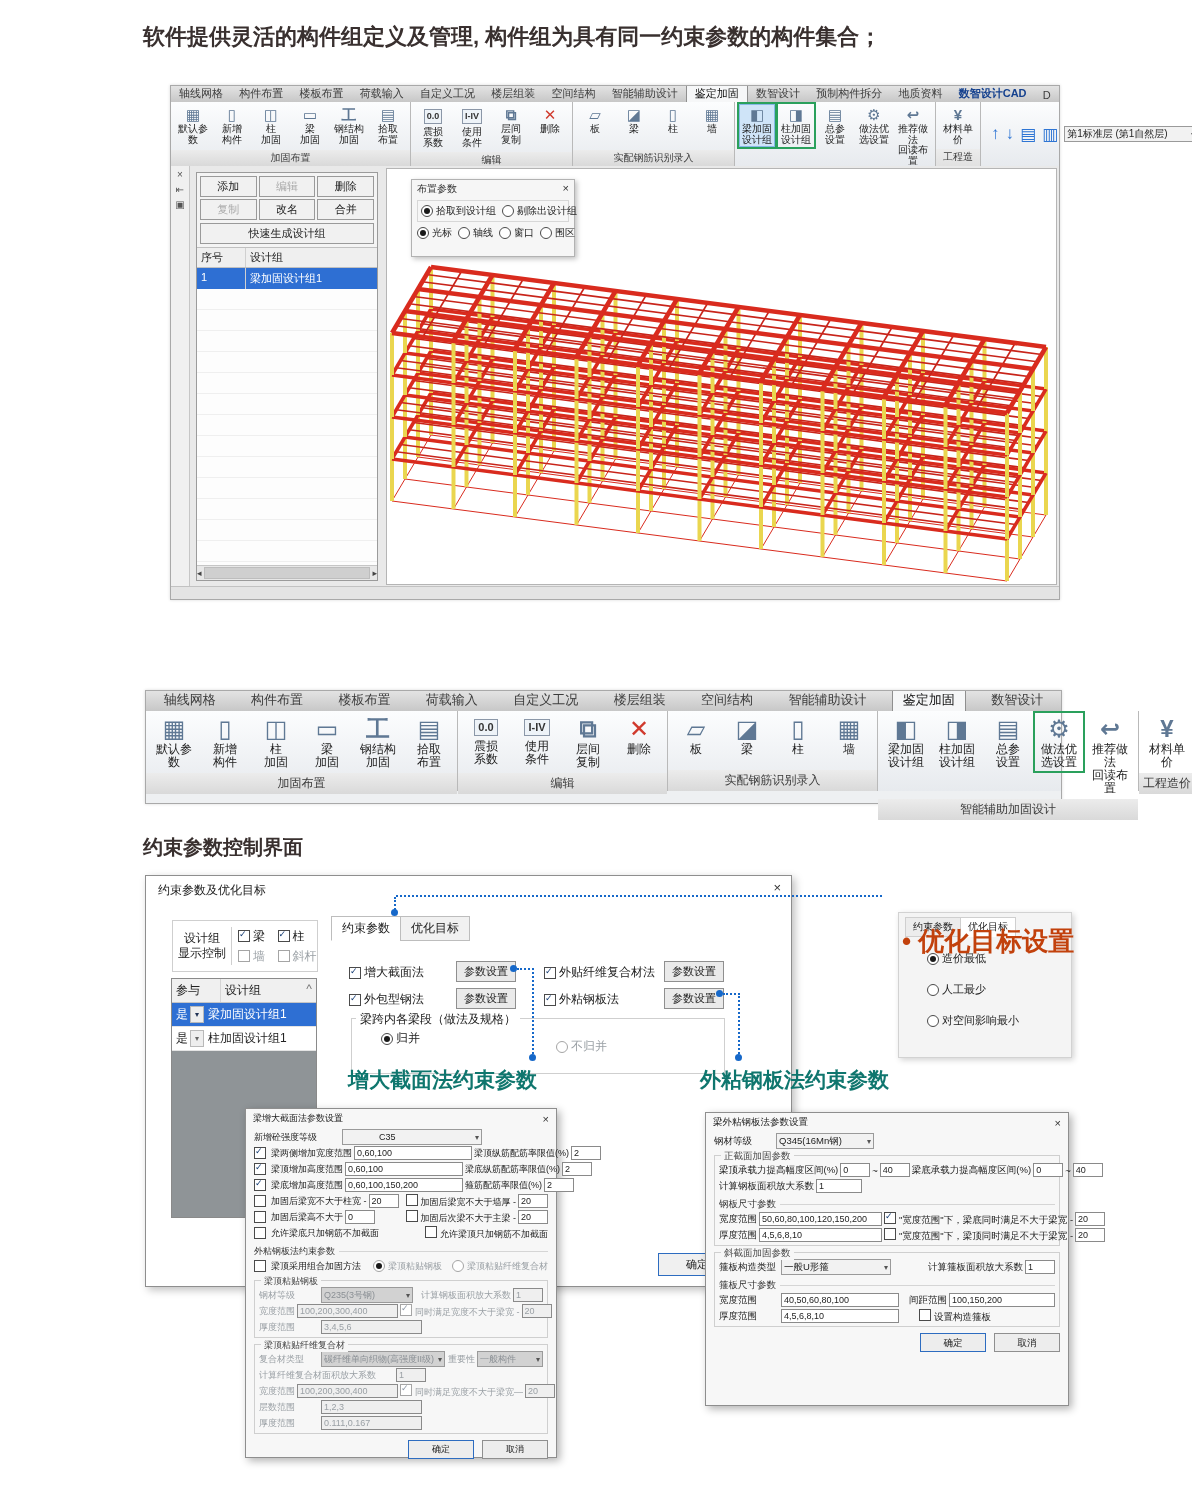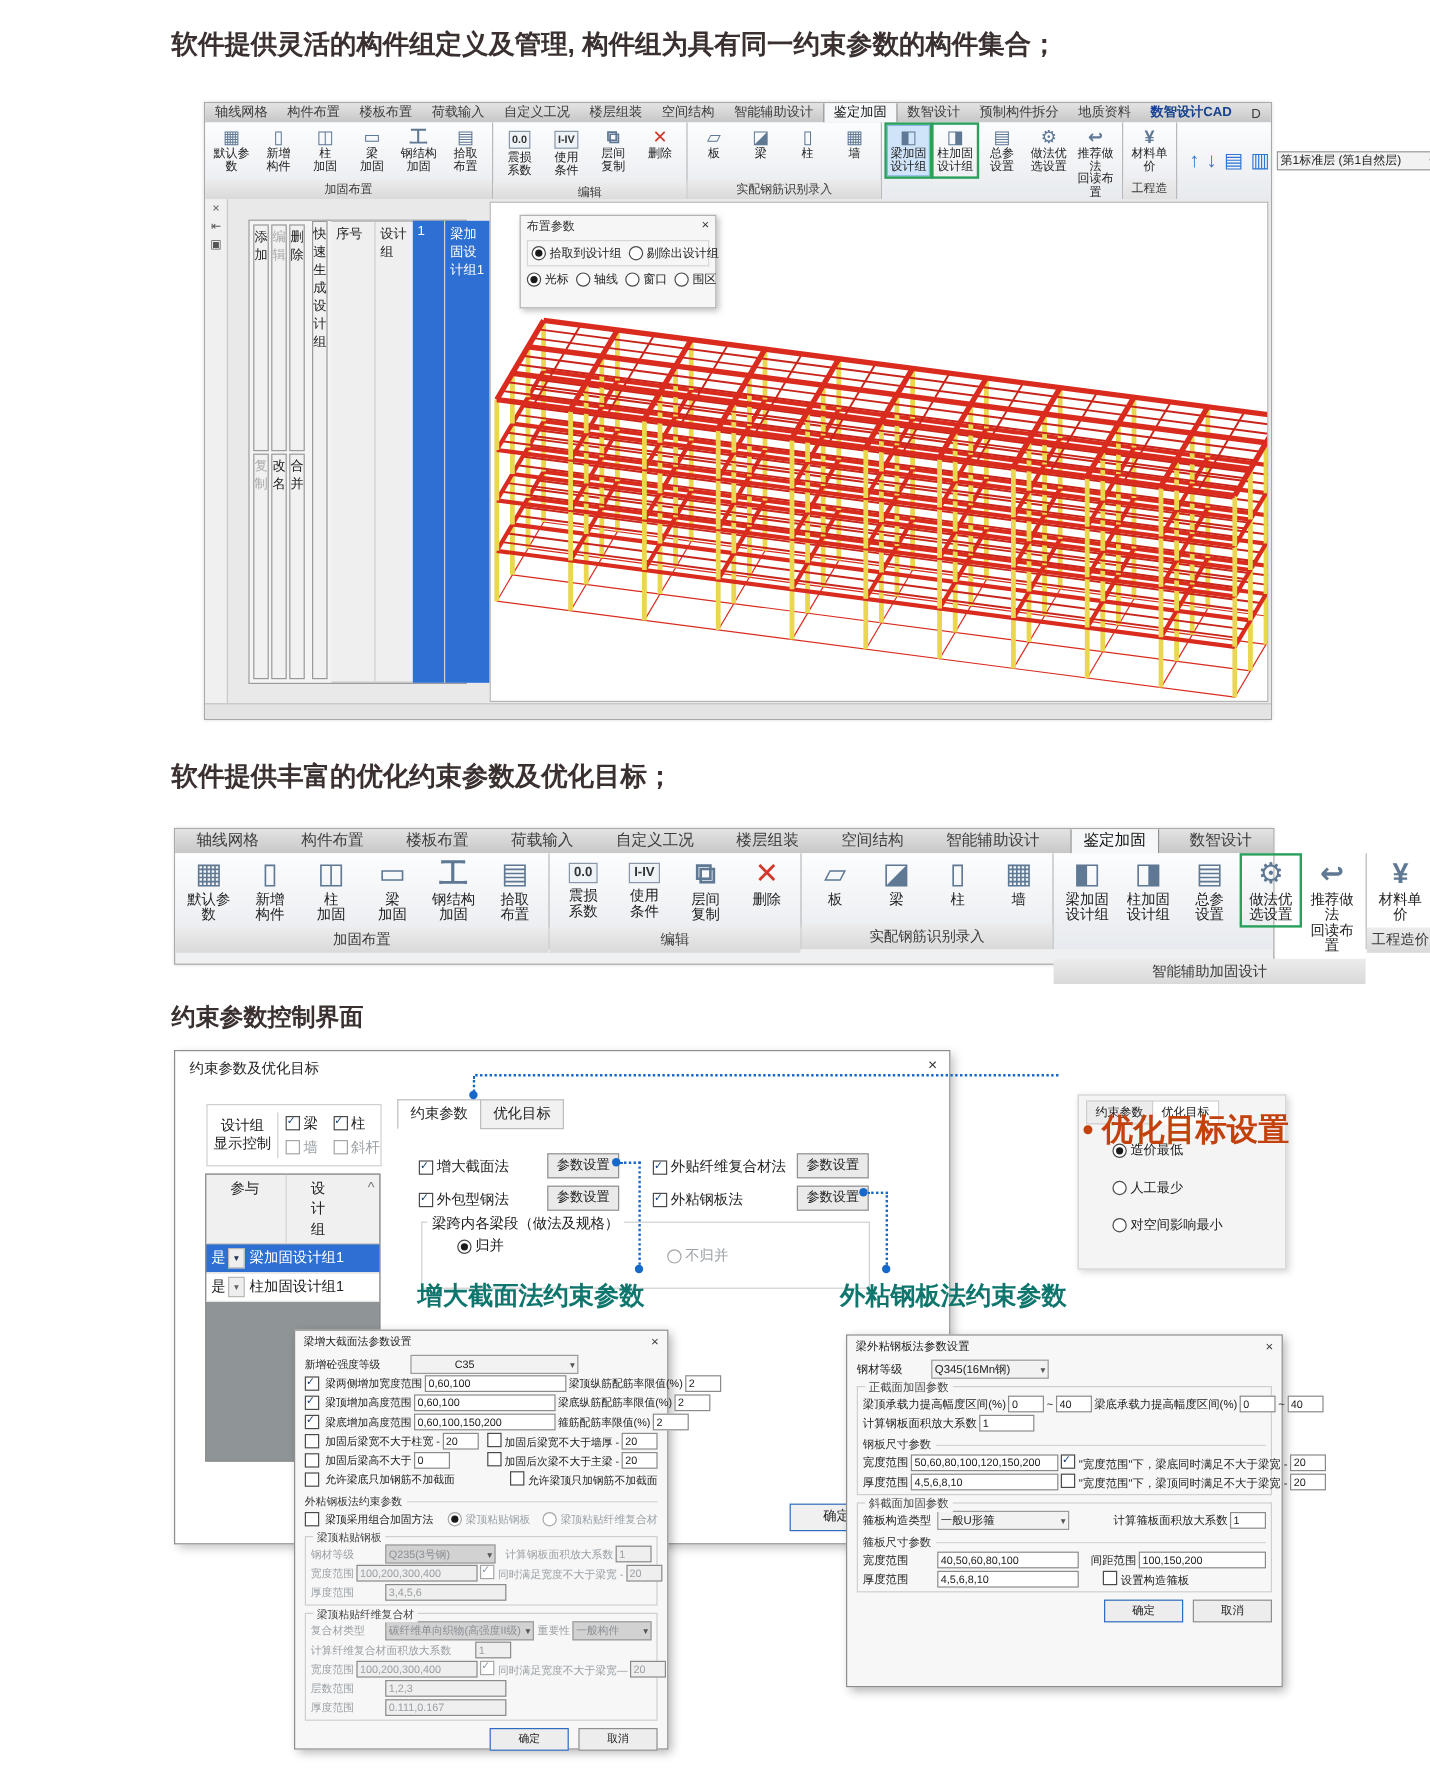--- a/index.html
+++ b/index.html
@@ -63,22 +63,22 @@
        background:#fff;margin-right:3px;vertical-align:-1px;position:relative;}
   .rdo.on::after{content:"";position:absolute;inset:2px;border-radius:50%;background:#1a1a1a;}
   .dis{color:#9aa0a5;}
   .dis .cbx,.dis .rdo{border-color:#a5a5a5;}
   .dis .cbx.on::after{color:#8b97a6;}
 
   
   .work{position:absolute;left:0;top:80px;right:0;bottom:12px;display:flex;background:#e9e9e9;}
   .vstrip{width:18px;background:#f0f0f0;border-right:1px solid #c6c6c6;display:flex;
           flex-direction:column;align-items:center;gap:4px;padding-top:3px;font-size:10px;color:#555;}
-  .lpanel{width:180px;background:#f4f4f4;border:1px solid #9b9b9b;margin:17px;display:flex;
-          flex-direction:row;font-size:11px;}
+  .lpanel{width:180px;background:#f4f4f4;border:1px solid #9b9b9b;margin:6px;display:flex;
+          flex-direction:column;font-size:11px;}
   .pbtns{display:grid;grid-template-columns:1fr 1fr 1fr;gap:2px;padding:3px;}
   .pbtn{border:1px solid #9a9a9a;background:#f1f1f1;text-align:center;padding:2px 0;}
   .pbtn.disb{color:#aaa;}
   .quick{margin:0 3px 3px;border:1px solid #9a9a9a;background:#f1f1f1;text-align:center;padding:2px 0;}
   .lthead{display:flex;border-top:1px solid #c0c0c0;border-bottom:1px solid #c0c0c0;background:#efefef;}
   .lthead span{padding:2px 4px;}
   .ltc1{width:40px;border-right:1px solid #d0d0d0;}
   .lrow{display:flex;background:#2e6fd3;color:#fff;}
   .lrow span{padding:3px 4px;}
   .lempty{flex:1;background:repeating-linear-gradient(180deg,#fdfdfd 0 20px,#efefef 20px 21px);}
@@ -103,21 +103,21 @@
   .mtitle{position:absolute;left:12px;top:6px;color:#222;}
   .mx{position:absolute;right:10px;top:4px;font-size:13px;color:#333;}
   .dcg{position:absolute;left:26px;top:44px;width:144px;height:50px;border:1px solid #cfcfcf;
        display:flex;align-items:center;}
   .dcl{width:58px;text-align:center;white-space:pre-line;line-height:15px;border-right:1px solid #cfcfcf;
        padding:4px 0;}
   .dcc{flex:1;display:grid;grid-template-columns:1fr 1fr;gap:3px 0;padding-left:6px;font-size:12px;}
   .dtb{position:absolute;left:25px;top:102px;width:144px;height:238px;border:1px solid #8a8a8a;
        background:#8f9497;display:flex;flex-direction:column;}
   .dth{display:flex;background:#f0f0f0;border-bottom:1px solid #c5c5c5;}
-  .dth span{padding:3px 20px;}
+  .dth span{padding:3px 4px;}
   .dtc1{width:40px;border-right:1px solid #d5d5d5;}
   .dtr{display:flex;background:#fff;border-bottom:1px solid #e4e4e4;align-items:center;}
   .dtr span{padding:3px 4px;}
   .dtr.selr{background:#2e6fd3;color:#fff;}
   .ddar{font-size:8px;color:#666;border:1px solid #b9b9b9;background:#eee;padding:0 2px;margin-left:-2px;}
   .dtr.selr .ddar{color:#235;}
   .mtabs{position:absolute;left:185px;top:40px;display:flex;}
   .mtab{padding:3px 10px;border:1px solid #bdbdbd;background:#f1f1f1;margin-right:-1px;}
   .mtab.act{background:#fff;border-bottom-color:#fff;}
   .mrow{position:absolute;display:flex;align-items:center;}
@@ -611,21 +611,20 @@
                 <i class="rdo"></i>
                 <span>围区</span>
               </span>
           </div>
         </div>
       </div>
     </div>
     <div class="statusbar"></div>
   </div>
 
-  <div class="h h2">软件提供丰富的优化约束参数及优化目标；</div>
 
   <div class="shot shot2">
     <div class="tabs t2" id="r2tabs">
         <span class="tab">轴线网格</span>
         <span class="tab">构件布置</span>
         <span class="tab">楼板布置</span>
         <span class="tab">荷载输入</span>
         <span class="tab">自定义工况</span>
         <span class="tab">楼层组装</span>
         <span class="tab">空间结构</span>

